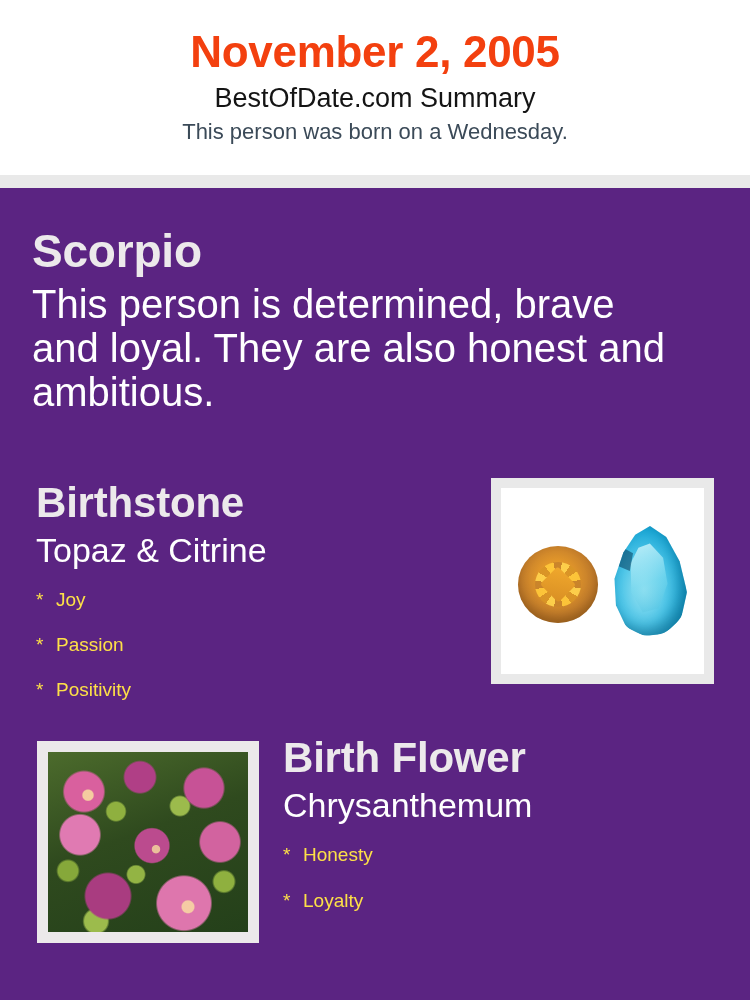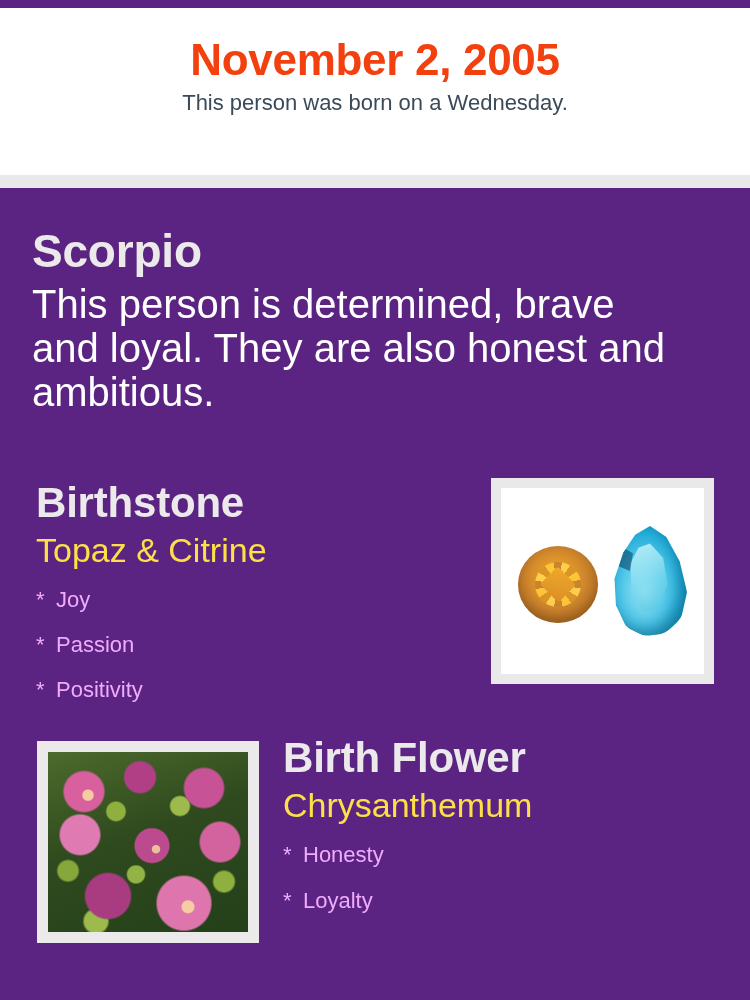--- a/index.html
+++ b/index.html
@@ -18,21 +18,21 @@
     width: 750px;
     height: 1000px;
     background: #5b2482;
     overflow: hidden;
   }
 
   
   .header {
     position: absolute;
     left: 0;
-    top: 8px;
+    top: 0;
     width: 750px;
     height: 175px;
     background: #ffffff;
     text-align: center;
   }
   .date-title {
     margin: 0;
     padding-top: 26px;
     font-size: 44px;
     font-weight: bold;
@@ -114,31 +114,31 @@
     line-height: 50px;
     color: #ece9eb;
     letter-spacing: -0.2px;
   }
   .section-sub {
     margin: 0;
     padding-top: 1px;
     font-size: 34px;
     font-weight: normal;
     line-height: 42px;
-    color: #fde047;
+    color: #ffffff;
   }
   .trait-list {
     list-style: none;
     margin: 0;
     padding: 6px 0 0 0;
   }
   .trait-list li {
-    font-size: 22px;
+    font-size: 19px;
     line-height: 45px;
-    color: #f0abfc;
+    color: #fde047;
     white-space: nowrap;
   }
   .trait-star {
     display: inline-block;
     width: 20px;
   }
 
   
   .gem-card {
     position: absolute;
@@ -286,20 +286,21 @@
     line-height: 46px;
   }
 </style>
 </head>
 <body>
 
 <div class="page">
 
   <div class="header">
     <h1 class="date-title">November 2, 2005</h1>
+    <div class="site-summary">BestOfDate.com Summary</div>
     <div class="born-note">This person was born on a Wednesday.</div>
   </div>
   <div class="divider-band"></div>
 
   <div class="body-area">
 
     <div class="zodiac">
       <h2 class="zodiac-name">Scorpio</h2>
       <p class="zodiac-desc">This person is determined, brave and loyal. They are also honest and ambitious.</p>
     </div>

